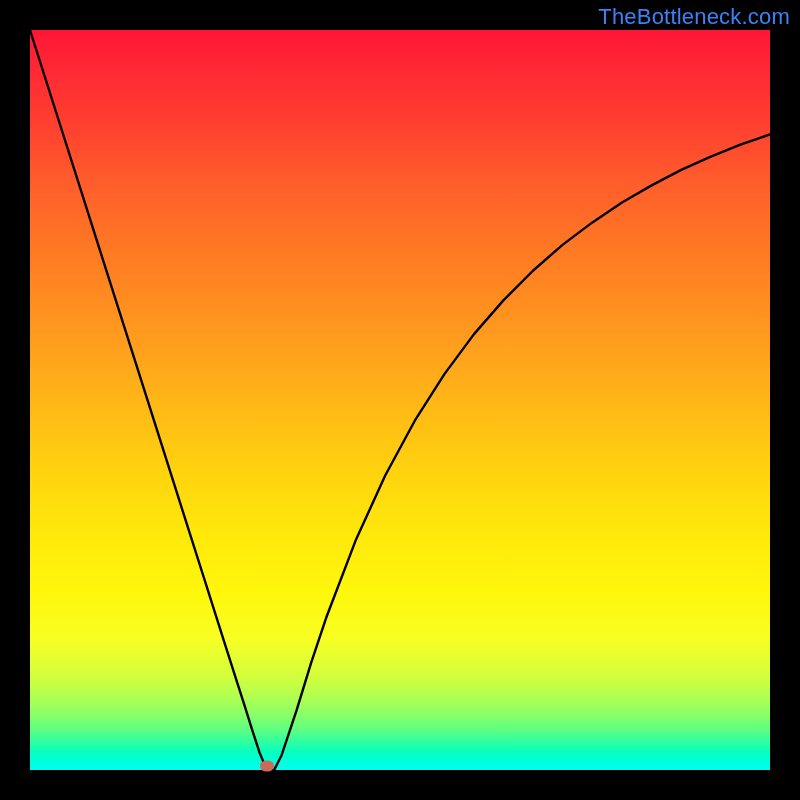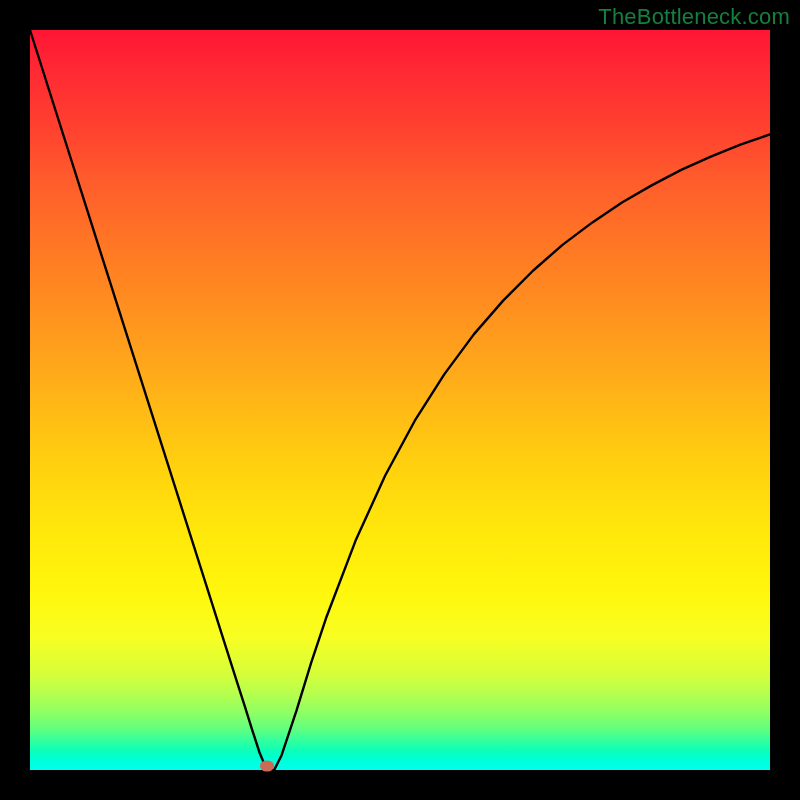--- a/index.html
+++ b/index.html
@@ -14,21 +14,21 @@
   .frame {
     position: relative;
     width: 800px;
     height: 800px;
     background: #000;
   }
   .watermark {
     position: absolute;
     top: 4px;
     right: 10px;
-    color: #15803d;
+    color: #3b82f6;
     font-size: 22px;
     font-weight: 400;
     letter-spacing: 0.2px;
     z-index: 10;
     user-select: none;
   }
   .plot-area {
     position: absolute;
     left: 30px;
     top: 30px;

